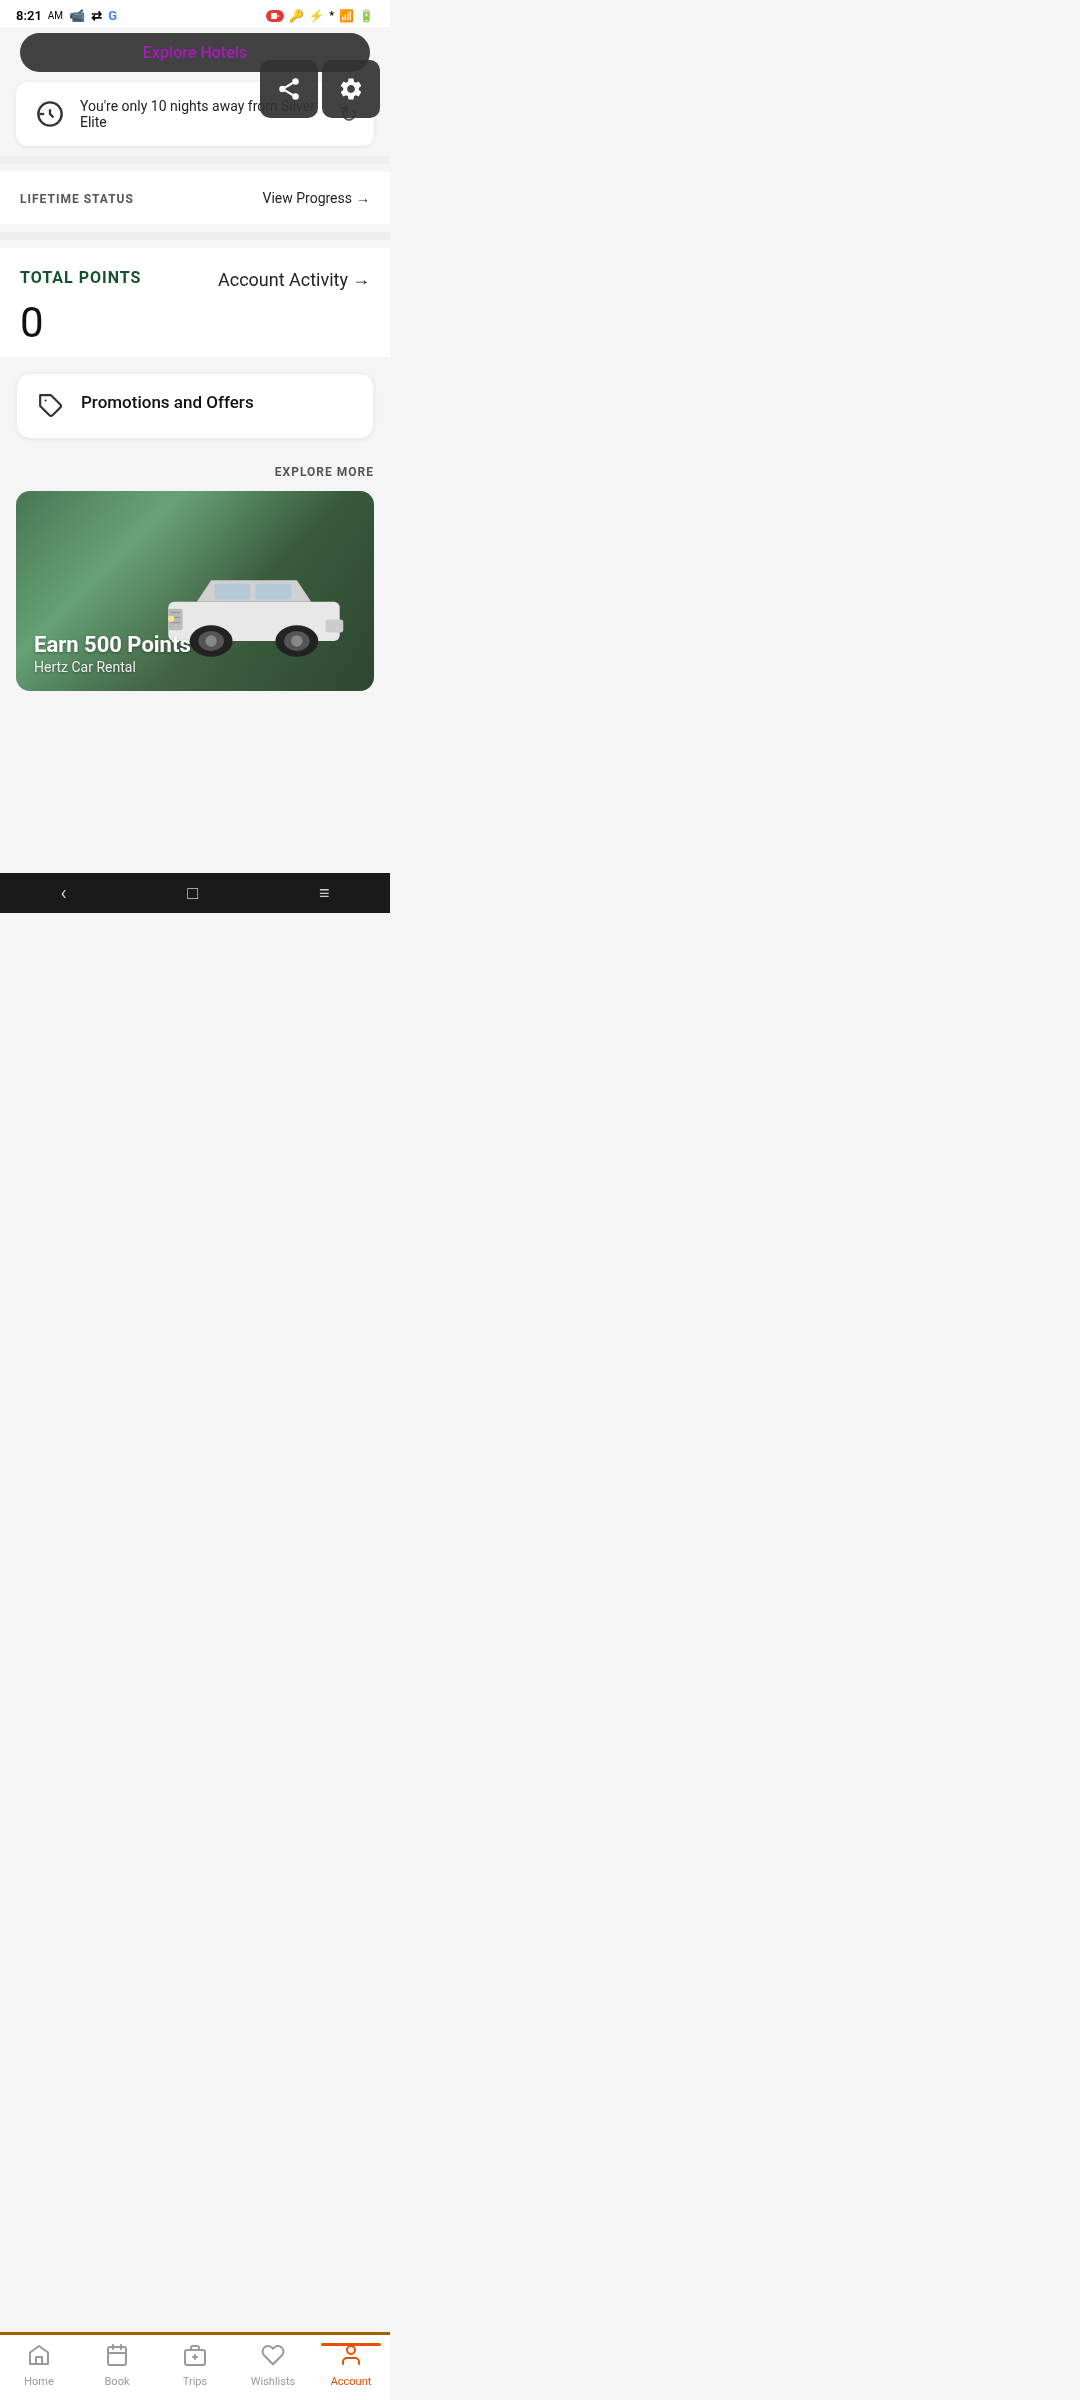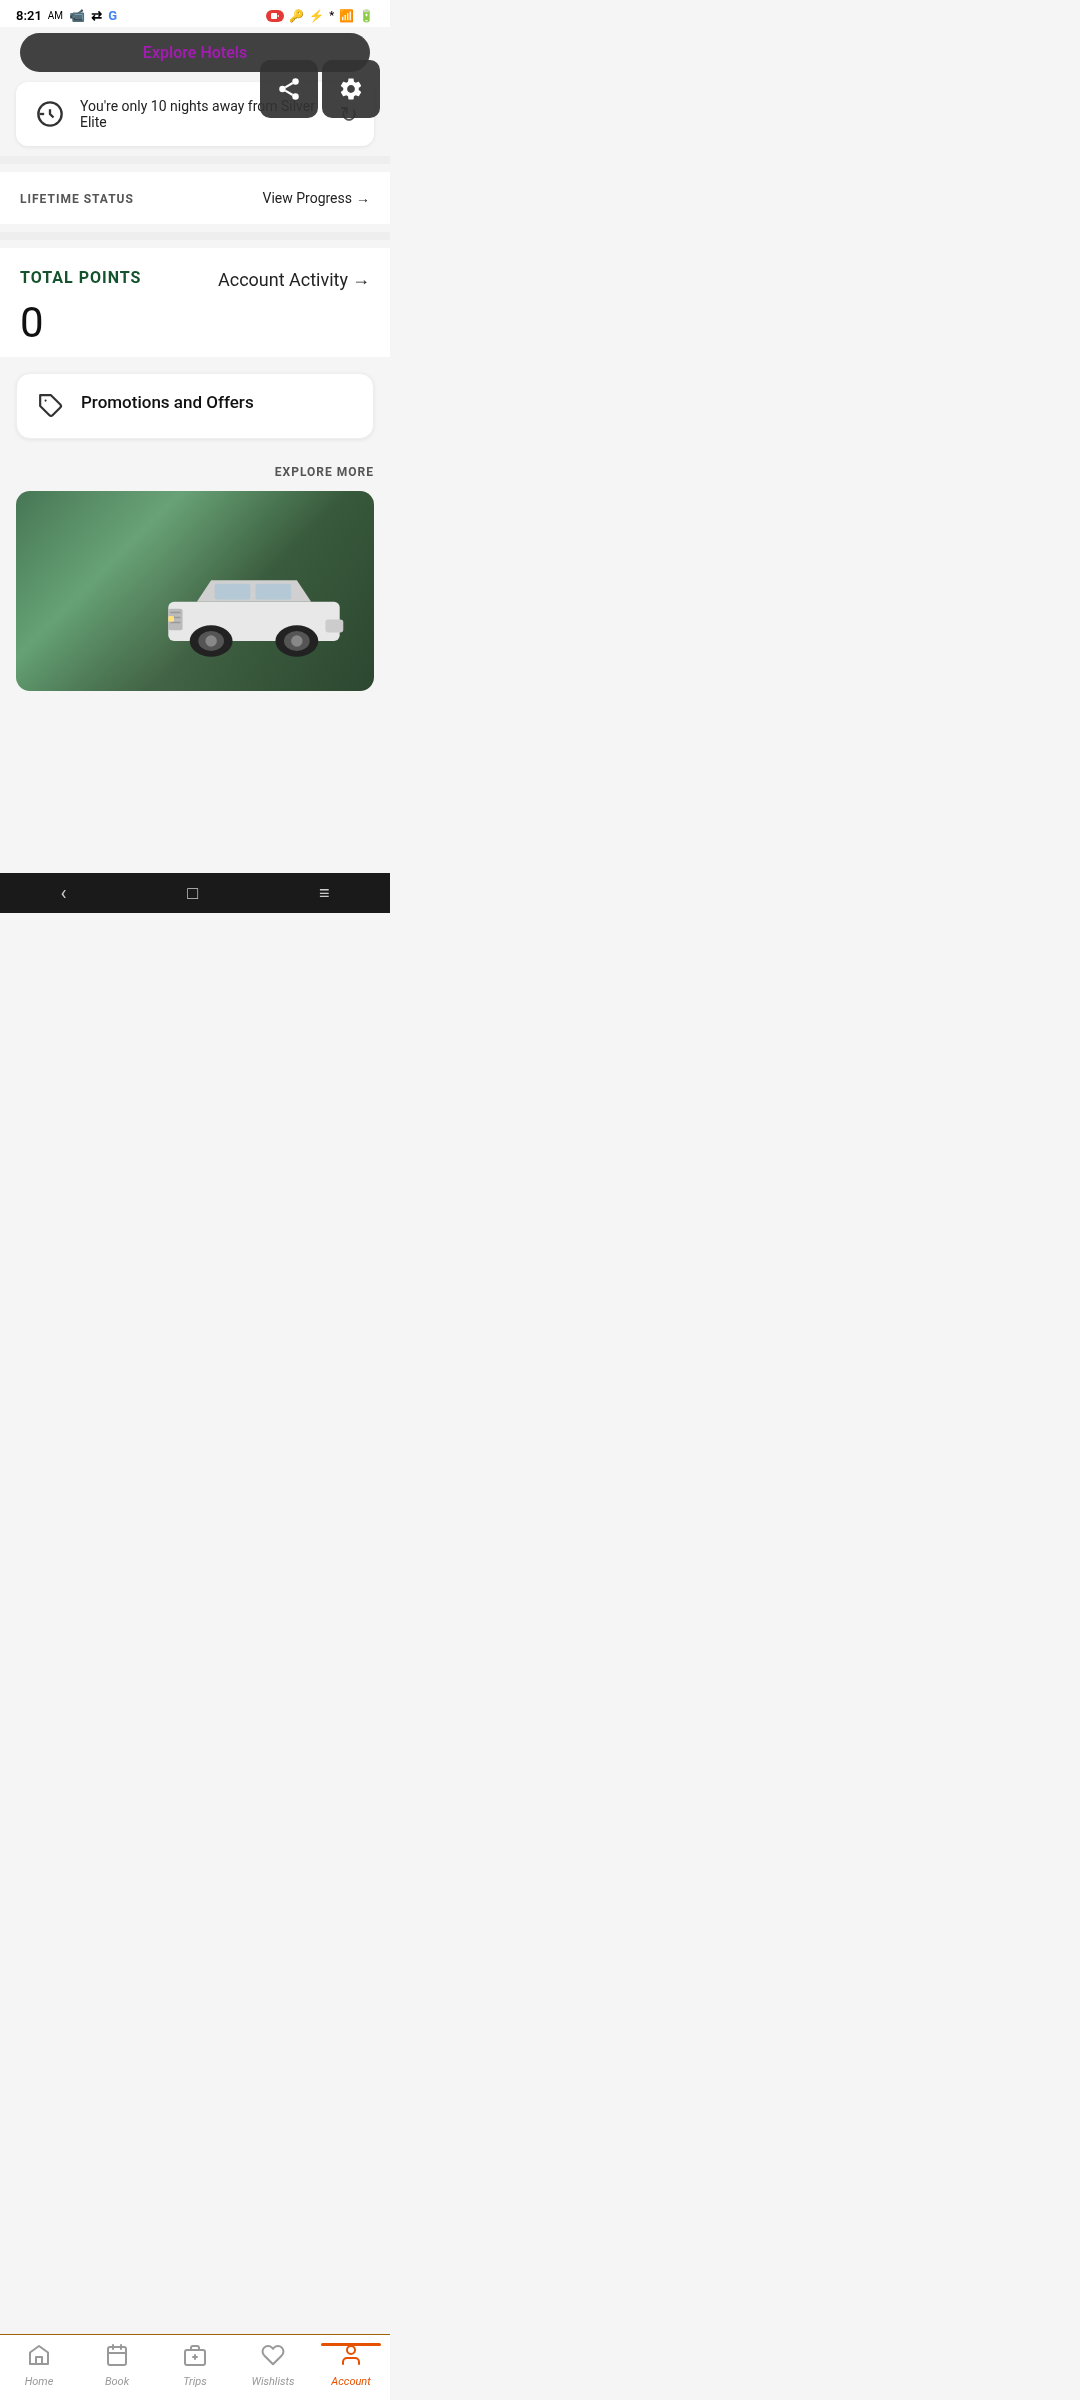--- a/index.html
+++ b/index.html
@@ -280,25 +280,24 @@
       );
     }
 
     
     .bottom-nav {
       position: fixed;
       bottom: 0;
       left: 0;
       width: 390px;
       background: #fff;
-      border-top: 1px solid #a16207;
+      border-top: 3px solid #a16207;
       display: flex;
       align-items: center;
       padding: 8px 0 12px;
-      font-style: italic;
     }
     .nav-item {
       flex: 1;
       display: flex;
       flex-direction: column;
       align-items: center;
       gap: 3px;
       cursor: pointer;
     }
     .nav-item-icon {
@@ -462,20 +461,24 @@
         <ellipse cx="80" cy="95" rx="8" ry="8" fill="#888"></ellipse>
         <ellipse cx="200" cy="95" rx="30" ry="22" fill="#222"></ellipse>
         <ellipse cx="200" cy="95" rx="18" ry="14" fill="#555"></ellipse>
         <ellipse cx="200" cy="95" rx="8" ry="8" fill="#888"></ellipse>
 
         <rect x="240" y="65" width="25" height="18" rx="4" fill="#ccc"></rect>
 
         <rect x="20" y="60" width="8" height="8" rx="2" fill="#ffe082"></rect>
       </svg>
 
+      <div class="car-text-overlay">
+        <div class="car-promo-title">Earn 500 Points</div>
+        <div class="car-promo-subtitle">Hertz Car Rental</div>
+      </div>
     </div>
   </div>
 </div>
 
 <div style="height: 110px;"></div>
 
 <div class="bottom-nav">
   <div class="nav-item">
     <span class="nav-item-icon">
       <svg width="24" height="24" viewBox="0 0 24 24" fill="none" stroke="#999" stroke-width="2" stroke-linecap="round" stroke-linejoin="round">

